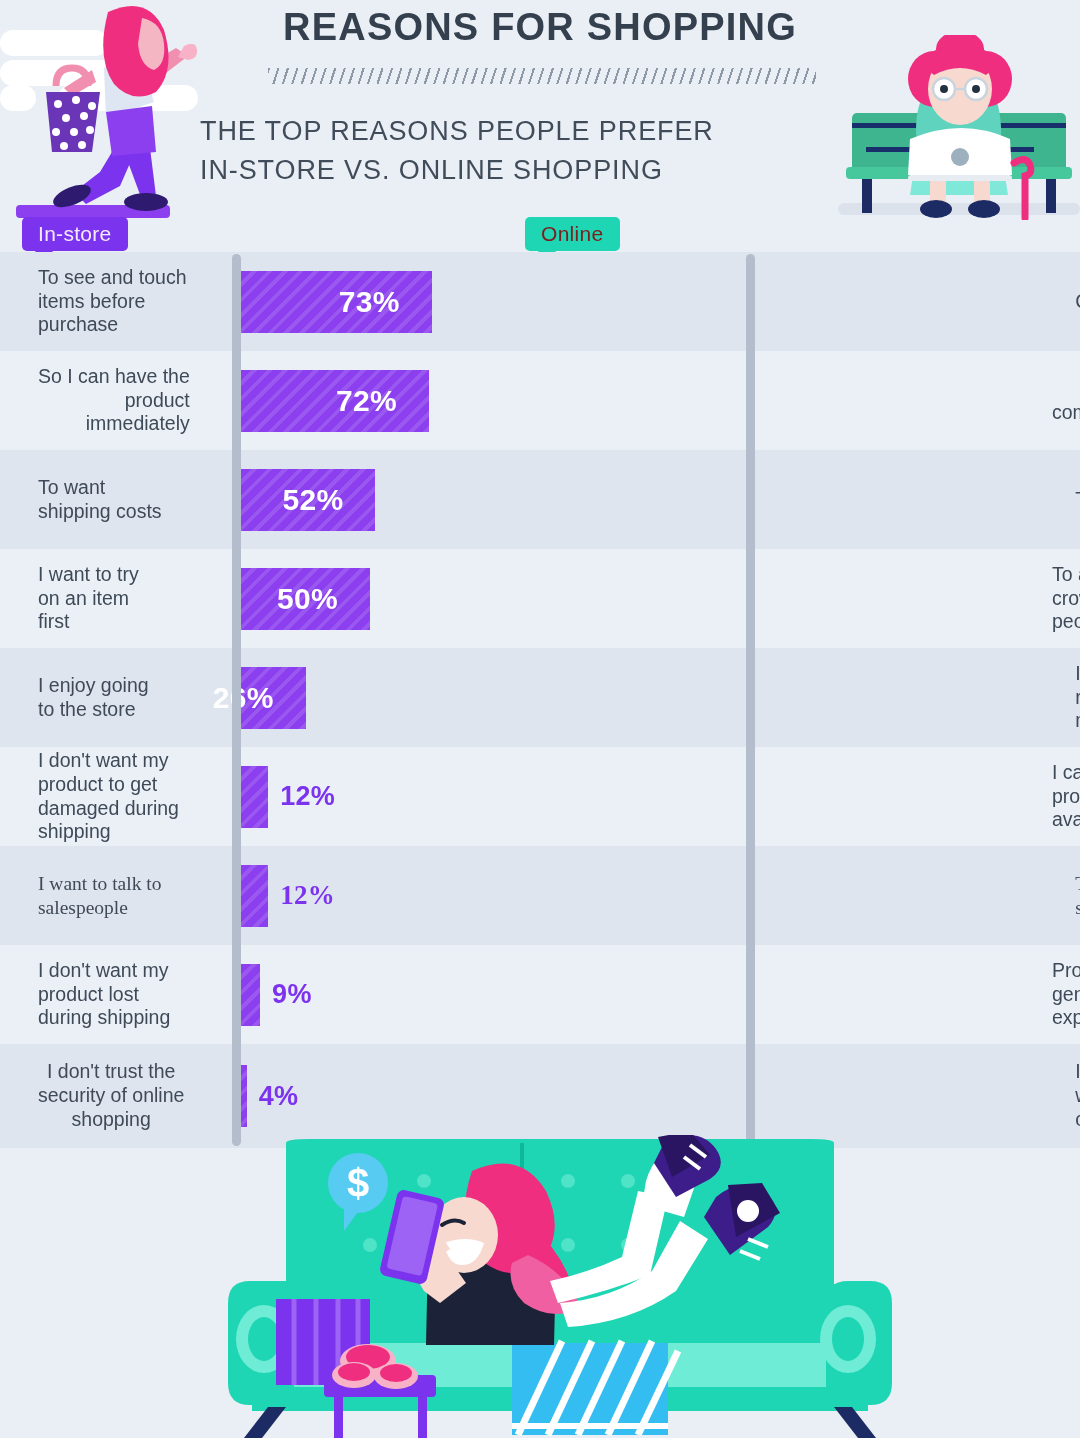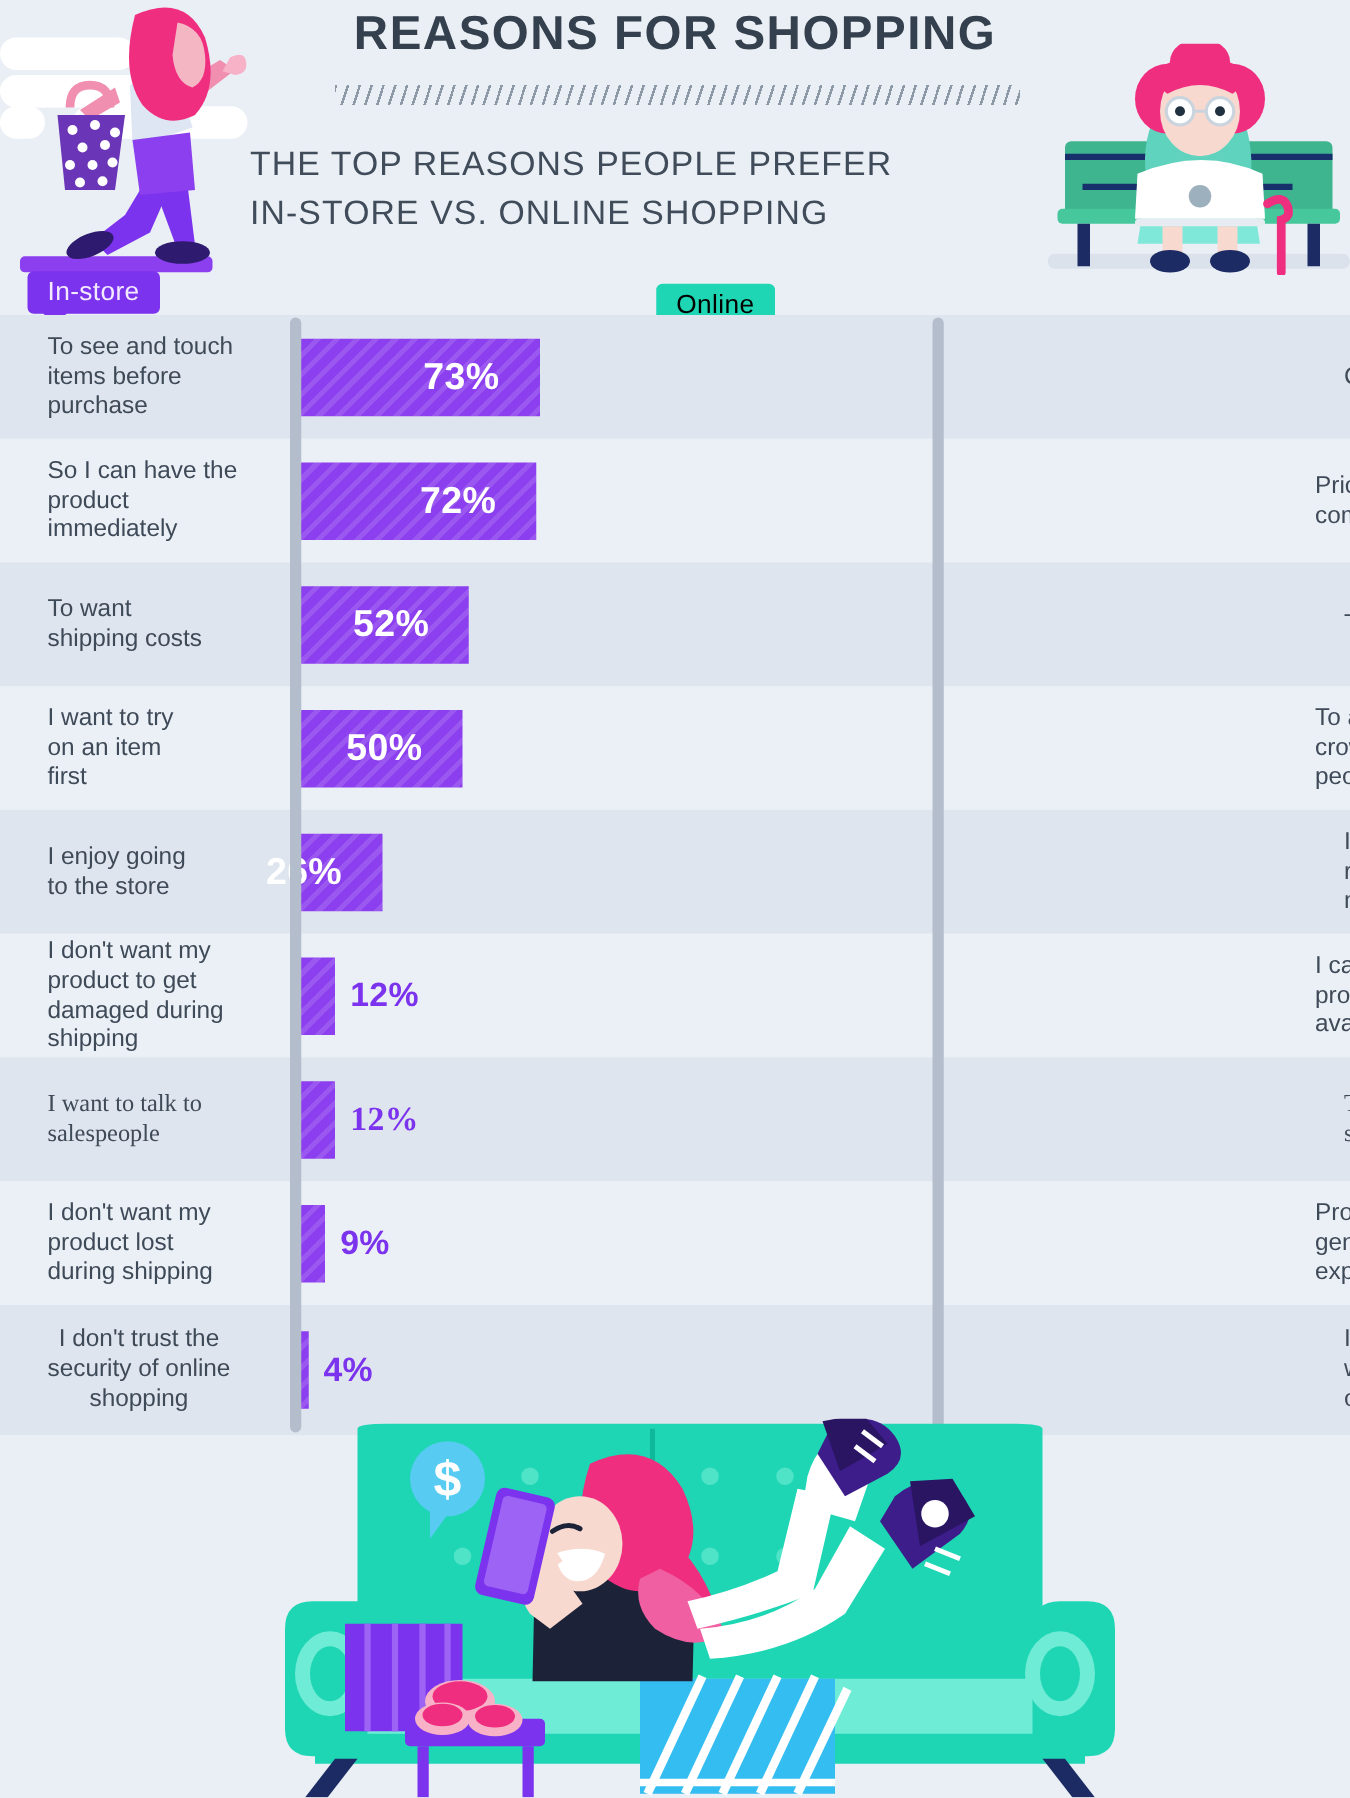--- a/index.html
+++ b/index.html
@@ -42,21 +42,21 @@
     position: absolute; height: 34px; border-radius: 5px;
     display: flex; align-items: center; justify-content: center;
     padding: 0 16px; font-size: 21px; letter-spacing: .3px;
   }
   .tab .ptr {
     position: absolute; left: 12px; bottom: -10px; width: 0; height: 0;
     border-left: 10px solid transparent; border-right: 10px solid transparent;
   }
   #tab-instore { left: 22px; top: 217px; background: #7c33ee; color: #f4eaff; }
   #tab-instore .ptr { border-top: 11px solid #7c33ee; }
-  #tab-online  { left: 525px; top: 227px; background: #1fd6b4; color: #000000; align-items: center; }
+  #tab-online  { left: 525px; top: 217px; background: #1fd6b4; color: #7f1d1d; align-items: center; }
   #tab-online .ptr { border-top: 11px solid #1fd6b4; }
 
   
   .chart { position: absolute; left: 0; top: 252px; width: 1080px; height: 896px; }
 
   .row { position: relative; width: 1080px; display: flex; }
   .row.even { background: #dfe5ee; gap: 44px; }
   .row.odd  { background: #ebf0f6; }
 
   .panel { position: relative; height: 100%; }
@@ -213,21 +213,21 @@
             <div class="bar purple" style="width: 195.64px;">
               <span class="val-in">73%</span>
             </div>
           </div>
         </div>
         <div class="panel right">
           <div class="rlabel" style="white-space: pre-line;">Convenience</div>
           <div class="barwrap"></div>
         </div>
       </div>
-      <div class="row odd" style="height: 99px;">
+      <div class="row odd" style="height: 99px; text-align: right;">
         <div class="panel left">
           <div class="rlabel" style="white-space: pre-line;">So I can have the
 product
 immediately</div>
           <div class="barwrap">
             <div class="bar purple" style="width: 192.96px;">
               <span class="val-in">72%</span>
             </div>
           </div>
         </div>

